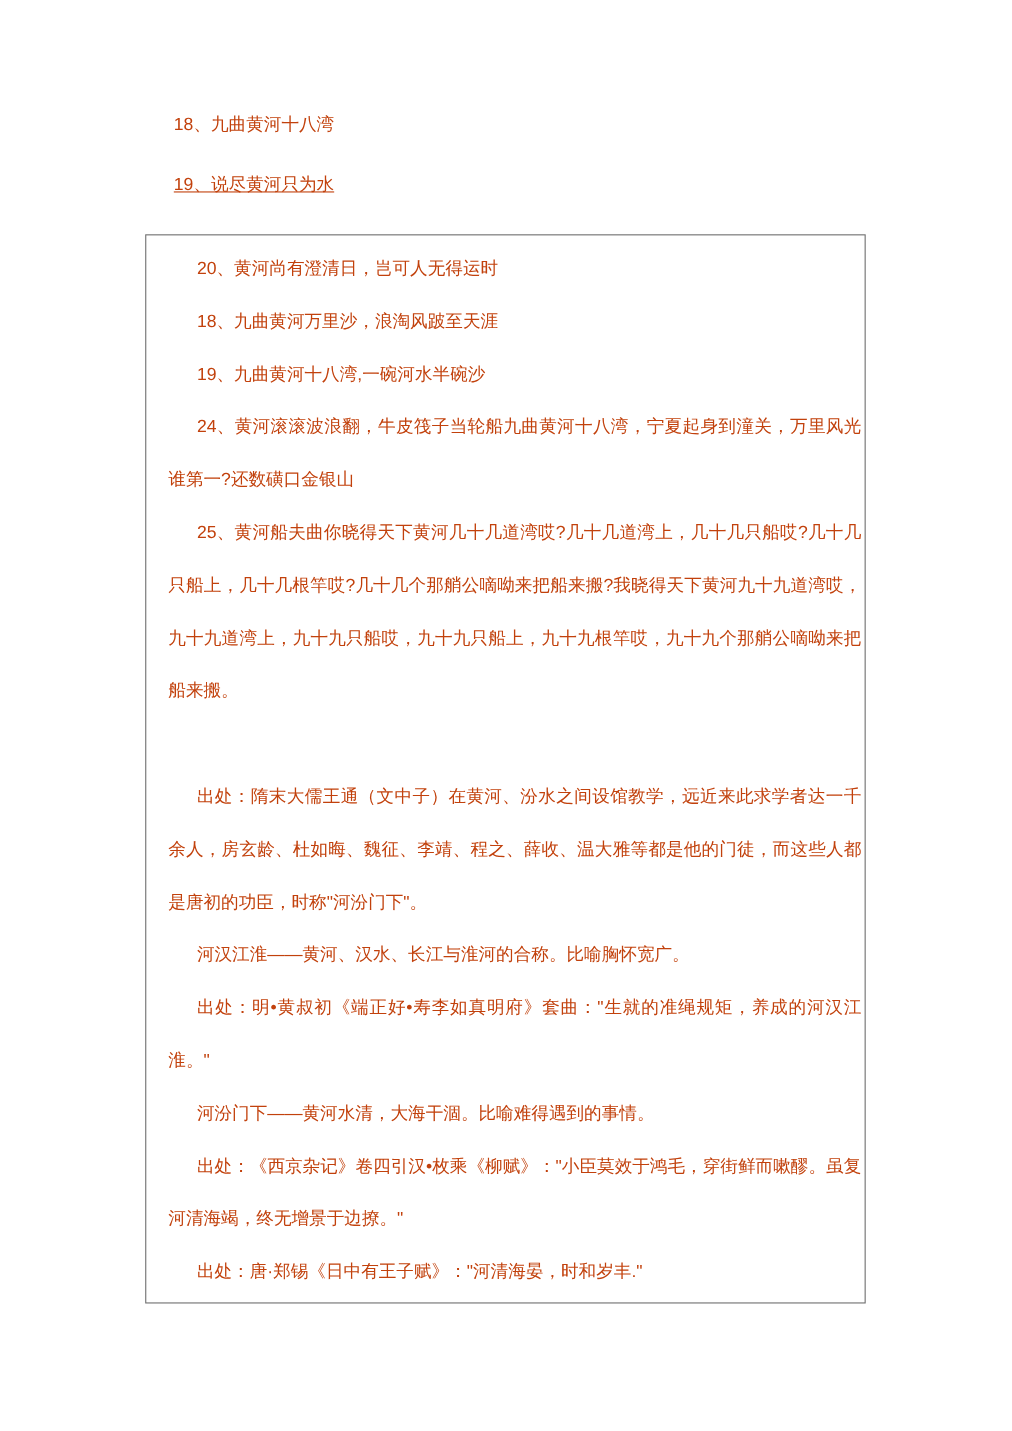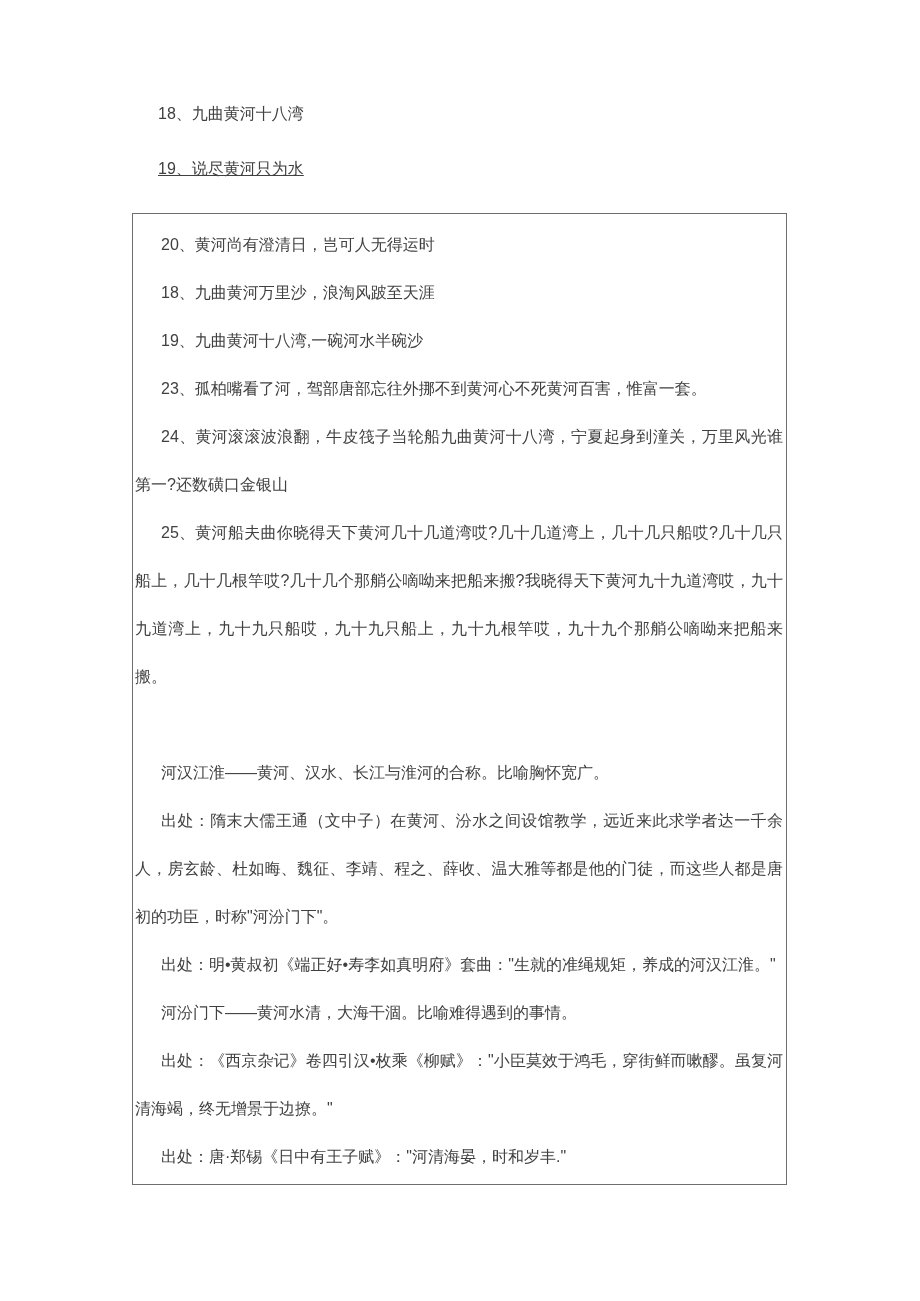--- a/index.html
+++ b/index.html
@@ -6,42 +6,42 @@
     margin: 0;
     padding: 0;
     background: #ffffff;
   }
   .page {
     position: relative;
     width: 920px;
     height: 1301px;
     background: #ffffff;
     font-family: "Liberation Sans", "DejaVu Sans", sans-serif;
-    color: #404040;
+    color: #c2410c;
     overflow: hidden;
   }
   .intro-line {
     position: absolute;
     left: 158px;
     margin: 0;
     font-size: 16px;
     line-height: 22px;
     white-space: nowrap;
   }
   .intro-line.l18 { top: 103px; }
   .intro-line.l19 { top: 158px; text-decoration: underline; }
   .text-frame {
     position: absolute;
     left: 132px;
     top: 213px;
     width: 655px;
     height: 972px;
     box-sizing: border-box;
     border: 1px solid #6e6e6e;
-    padding: 7px 3px 0 2px;
+    padding: 7px 3px 0 20px;
     overflow: hidden;
   }
   .text-frame p {
     margin: 0;
     font-size: 16px;
     line-height: 48px;
     text-indent: 26px;
     text-align: justify;
     word-break: break-all;
   }
@@ -55,25 +55,24 @@
 
 <div class="page">
 
   <p class="intro-line l18">18、九曲黄河十八湾</p>
   <p class="intro-line l19">19、说尽黄河只为水</p>
 
   <div class="text-frame">
     <p>20、黄河尚有澄清日，岂可人无得运时</p>
     <p>18、九曲黄河万里沙，浪淘风跛至天涯</p>
     <p>19、九曲黄河十八湾,一碗河水半碗沙</p>
-    <p>23、孤柏嘴看了河，驾部唐部忘往外挪不到黄河心不死黄河百害，惟富一套。</p>
     <p>24、黄河滚滚波浪翻，牛皮筏子当轮船九曲黄河十八湾，宁夏起身到潼关，万里风光谁第一?还数磺口金银山</p>
     <p>25、黄河船夫曲你晓得天下黄河几十几道湾哎?几十几道湾上，几十几只船哎?几十几只船上，几十几根竿哎?几十几个那艄公嘀呦来把船来搬?我晓得天下黄河九十九道湾哎，九十九道湾上，九十九只船哎，九十九只船上，九十九根竿哎，九十九个那艄公嘀呦来把船来搬。</p>
     <p class="blank-line"></p>
+    <p>出处：隋末大儒王通（文中子）在黄河、汾水之间设馆教学，远近来此求学者达一千余人，房玄龄、杜如晦、魏征、李靖、程之、薛收、温大雅等都是他的门徒，而这些人都是唐初的功臣，时称"河汾门下"。</p>
     <p>河汉江淮——黄河、汉水、长江与淮河的合称。比喻胸怀宽广。</p>
-    <p>出处：隋末大儒王通（文中子）在黄河、汾水之间设馆教学，远近来此求学者达一千余人，房玄龄、杜如晦、魏征、李靖、程之、薛收、温大雅等都是他的门徒，而这些人都是唐初的功臣，时称"河汾门下"。</p>
     <p>出处：明•黄叔初《端正好•寿李如真明府》套曲："生就的准绳规矩，养成的河汉江淮。"</p>
     <p>河汾门下——黄河水清，大海干涸。比喻难得遇到的事情。</p>
     <p>出处：《西京杂记》卷四引汉•枚乘《柳赋》："小臣莫效于鸿毛，穿街鲜而嗽醪。虽复河清海竭，终无增景于边撩。"</p>
     <p>出处：唐·郑锡《日中有王子赋》："河清海晏，时和岁丰."</p>
   </div>
 
 </div>
 
 </body></html>

